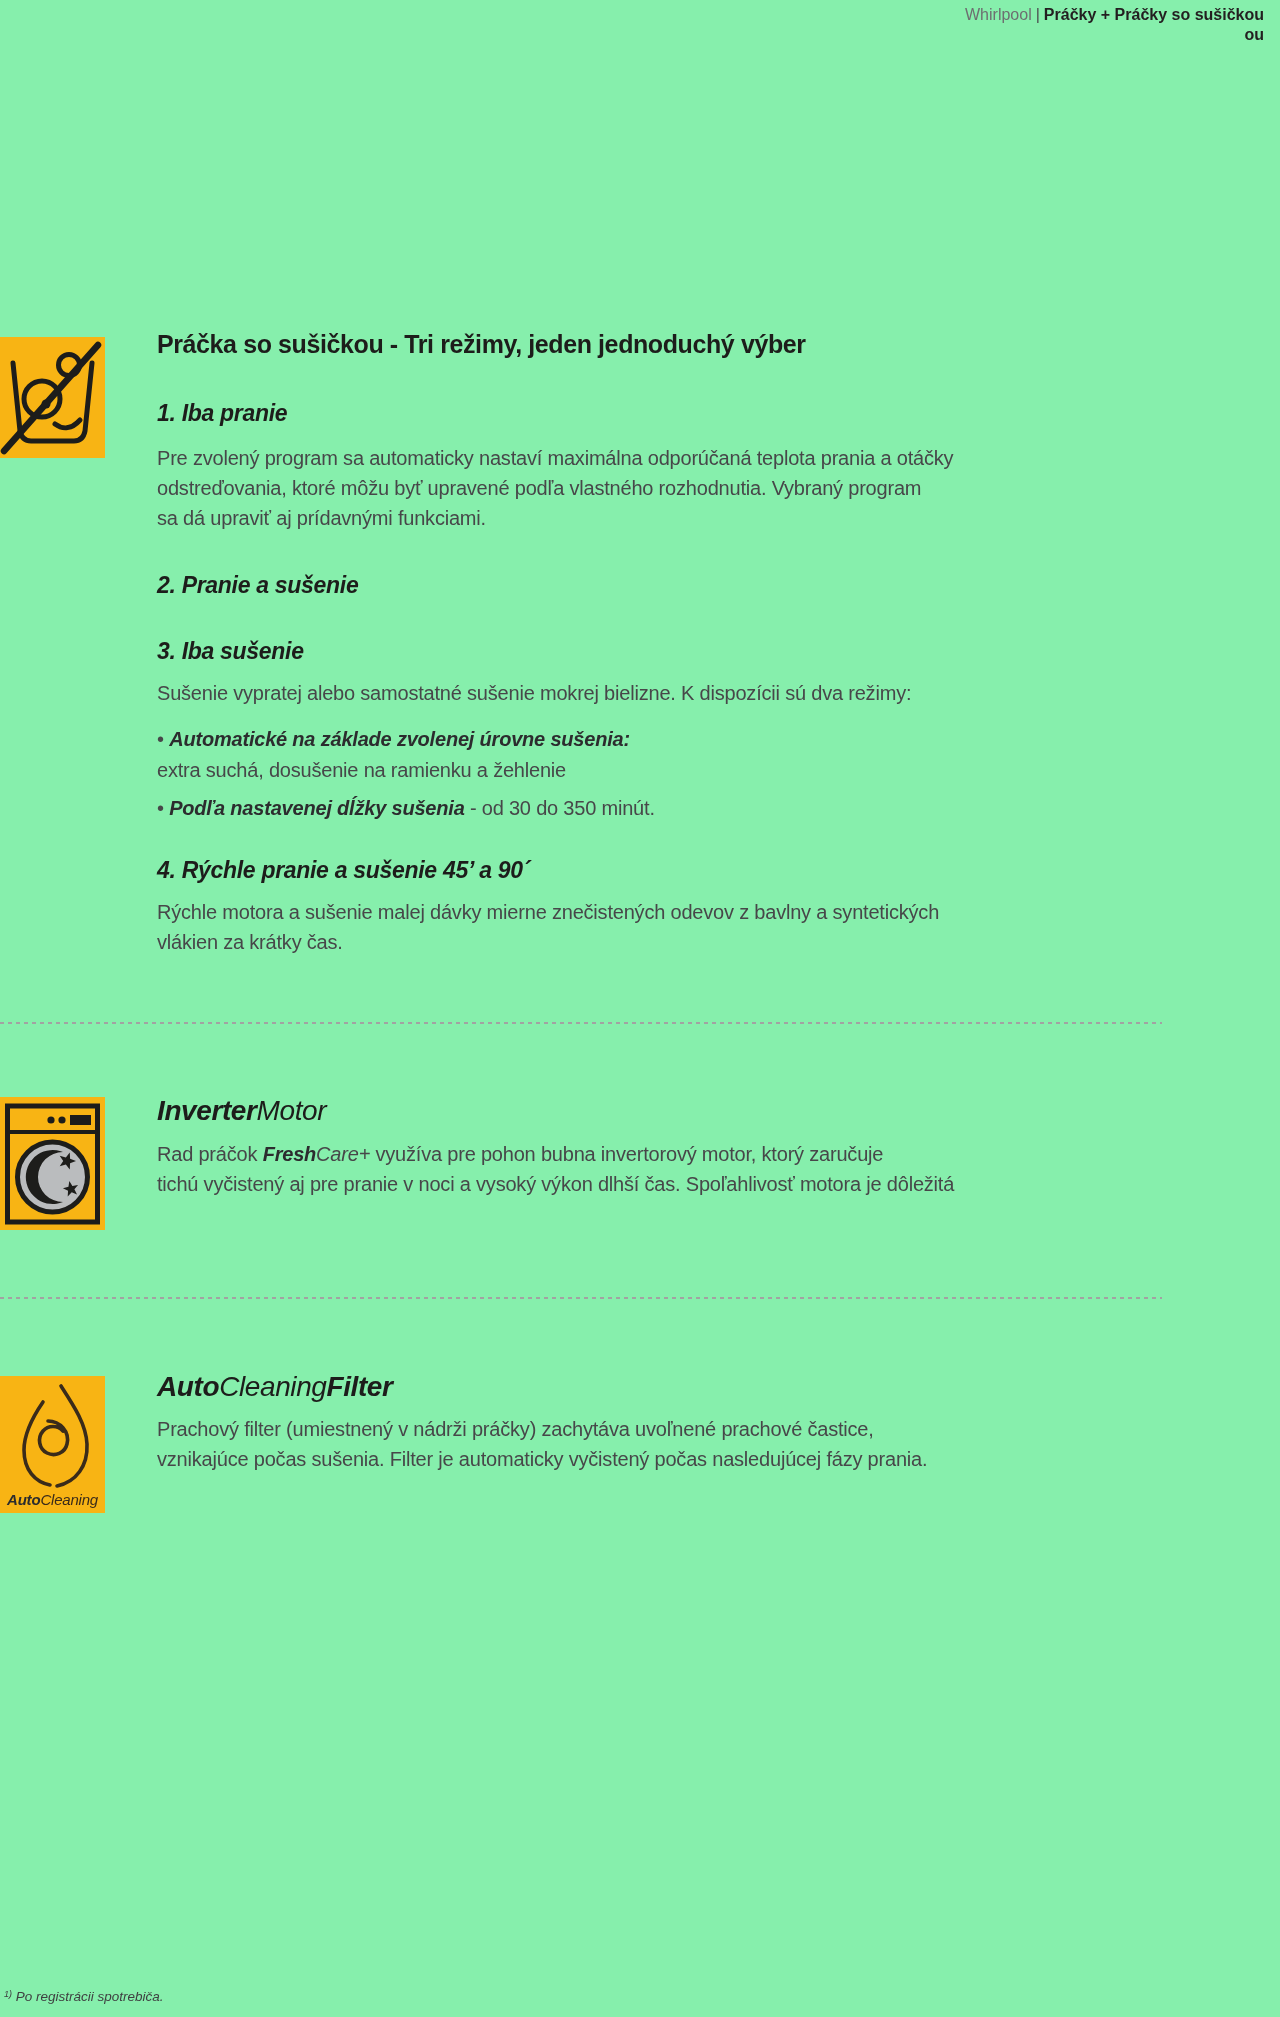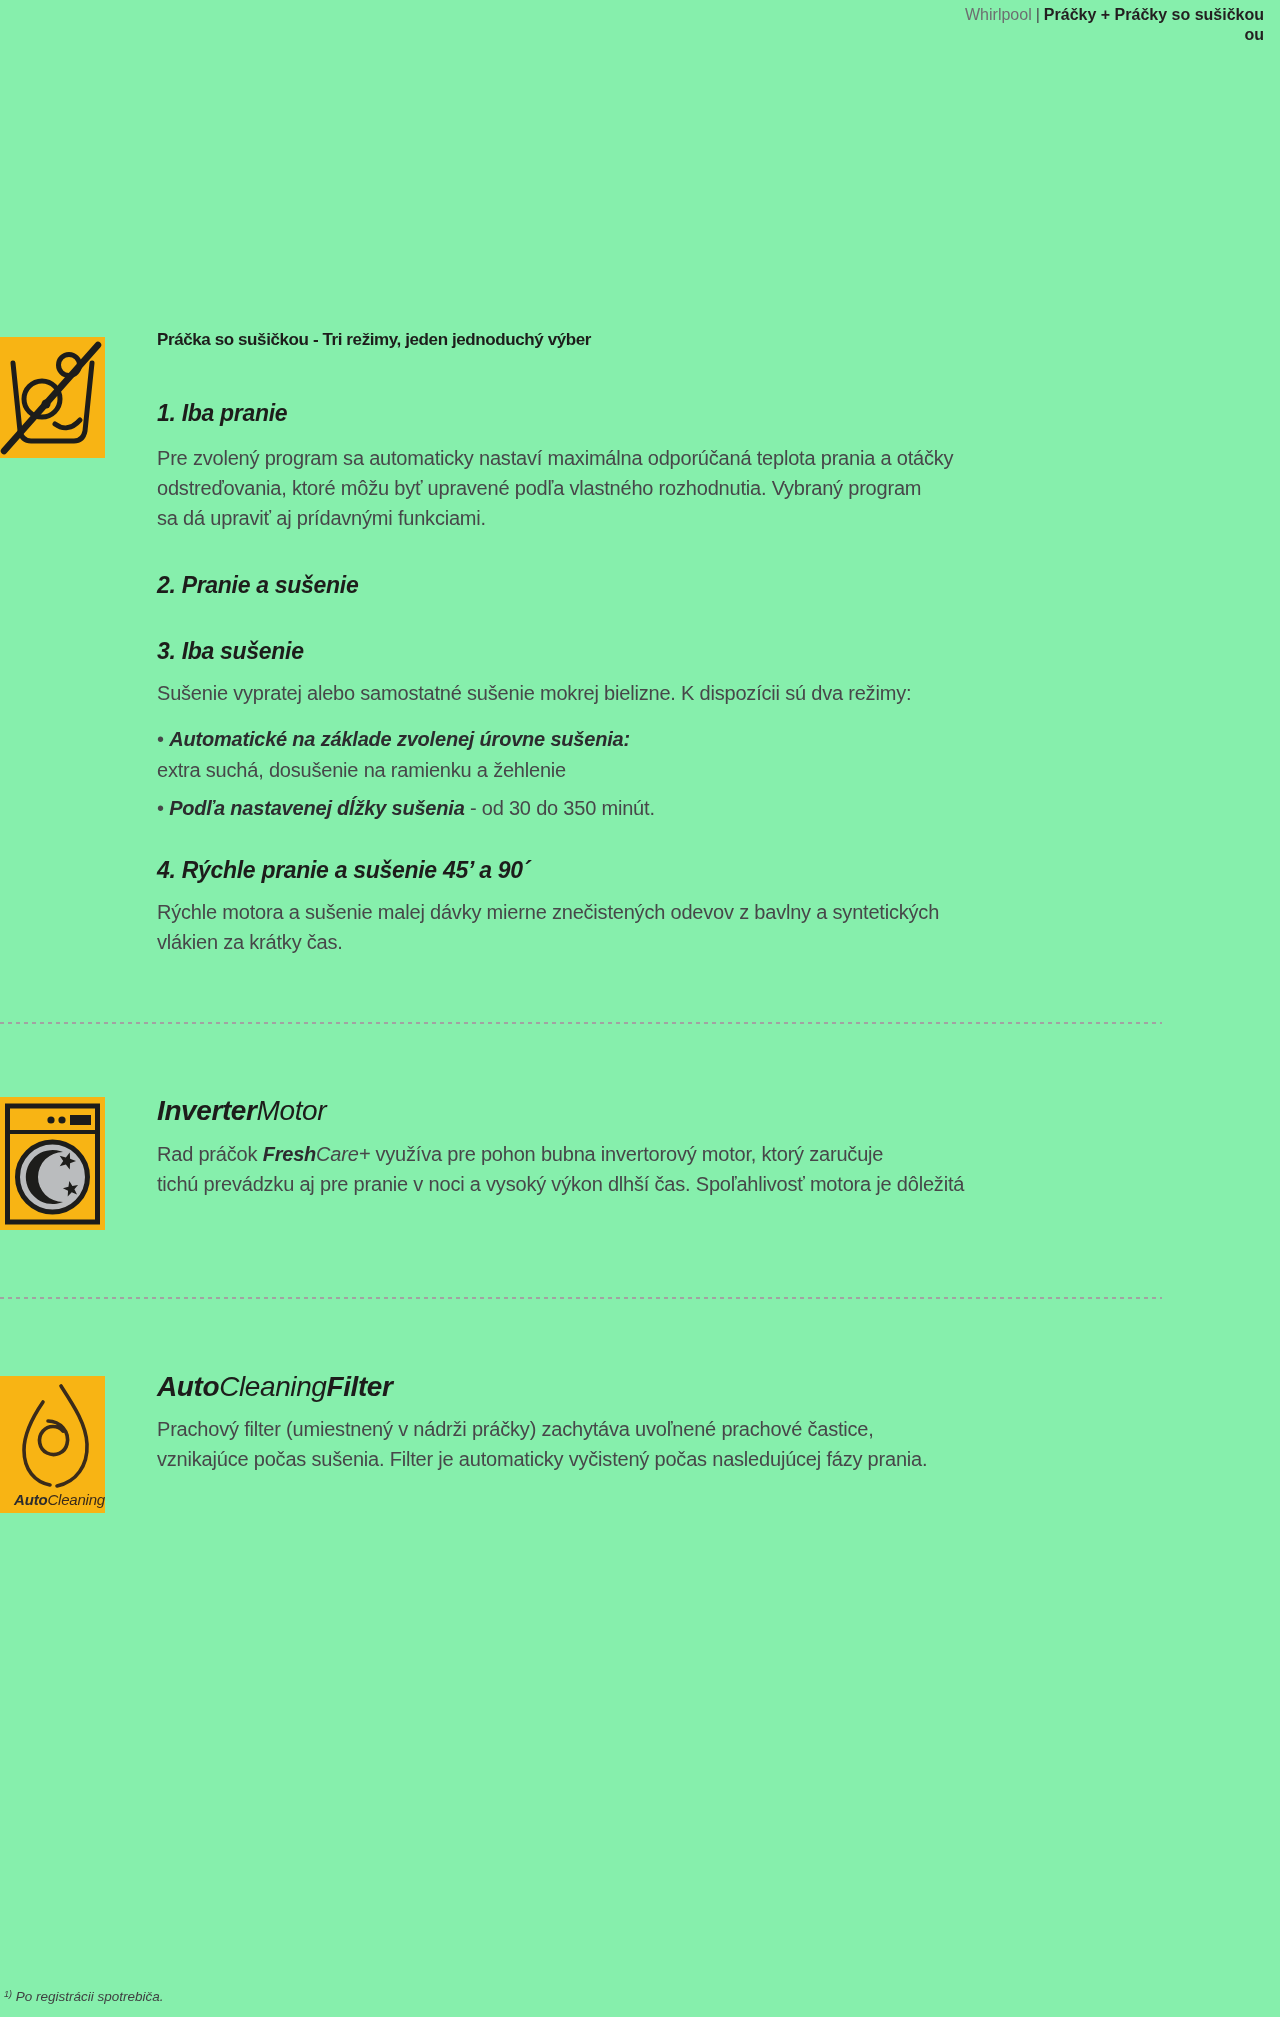--- a/index.html
+++ b/index.html
@@ -10,26 +10,26 @@
   .hdr{position:absolute;top:5px;right:16px;text-align:right;font-size:16px;line-height:20px;color:#6d6e70;}
   .hdr-cat,.hdr-line2{font-weight:bold;color:#231f20;}
   .hdr-sep{color:#4b4c4e;padding:0 4px;}
 
   
   .icon-box{position:absolute;left:0;}
   #icon1{top:337px;width:105px;height:121px;}
   #icon2{top:1097px;width:105px;height:133px;}
   #icon3{top:1376px;width:105px;height:137px;}
   .icon-box svg{display:block;}
-  .ac-badge{position:absolute;left:0;right:0;bottom:5px;text-align:right;font-style:italic;
+  .ac-badge{position:absolute;left:0;right:0;bottom:5px;text-align:center;font-style:italic;
             font-size:15px;color:#3a2b1a;letter-spacing:-0.2px;}
   .ac-badge .b{font-weight:bold;}
 
   
-  .title{position:absolute;left:157px;top:330px;margin:0;font-size:17px;font-weight:bold;
+  .title{position:absolute;left:157px;top:330px;margin:0;font-size:25px;font-weight:bold;
          color:#1d1d1b;letter-spacing:-0.4px;white-space:nowrap;}
   .sec-h{position:absolute;left:157px;margin:0;font-size:23px;font-weight:bold;font-style:italic;
          color:#1d1d1b;letter-spacing:-0.3px;white-space:nowrap;}
   #sec1-h{top:400px}#sec2-h{top:572px}#sec3-h{top:638px}#sec4-h{top:857px}
   .body-text{position:absolute;left:157px;font-size:20px;line-height:30px;color:#474749;
              letter-spacing:-0.2px;white-space:nowrap;}
   #p1{top:443px}#s3-intro{top:678px}#bullet1{top:724px;line-height:31px;}
   #bullet2{top:793px}#p4{top:897px}#inv-p{top:1139px}#ac-p{top:1414px}
   .b{font-weight:bold;font-style:italic;color:#2c2c2e;}
   .feat-h{position:absolute;left:157px;margin:0;font-size:28px;font-style:italic;font-weight:bold;
@@ -118,21 +118,21 @@
     </svg>
   </div>
 
   <h2 class="feat-h" id="inv-h">
     <span>Inverter</span><span class="light">Motor</span>
   </h2>
   <div class="body-text" id="inv-p">
     <div>
       <span>Rad práčok </span><span class="b">Fresh</span><span style="font-style:italic">Care+</span><span> využíva pre pohon bubna invertorový motor, ktorý zaručuje</span>
     </div>
-    <div>tichú prevádzku aj pre pranie v noci a vysoký výkon dlhší čas. Spoľahlivosť motora je dôležitá</div>
+    <div>tichú vyčistený aj pre pranie v noci a vysoký výkon dlhší čas. Spoľahlivosť motora je dôležitá</div>
   </div>
 
   <div class="hr-dash" id="hr2"></div>
 
   <div class="icon-box" id="icon3">
     <svg width="105" height="137" viewBox="0 0 105 137" xmlns="http://www.w3.org/2000/svg">
       <rect x="0" y="0" width="105" height="137" fill="#F8B414"></rect>
       <g stroke="#3a2b1a" stroke-width="3.6" fill="none" stroke-linecap="round">
         <path d="M61 10 C74 30 86 48 87 68 C88 90 76 106 57 110"></path>
         <path d="M43 26 C32 42 24 58 24 74 C24 94 35 106 50 109"></path>

